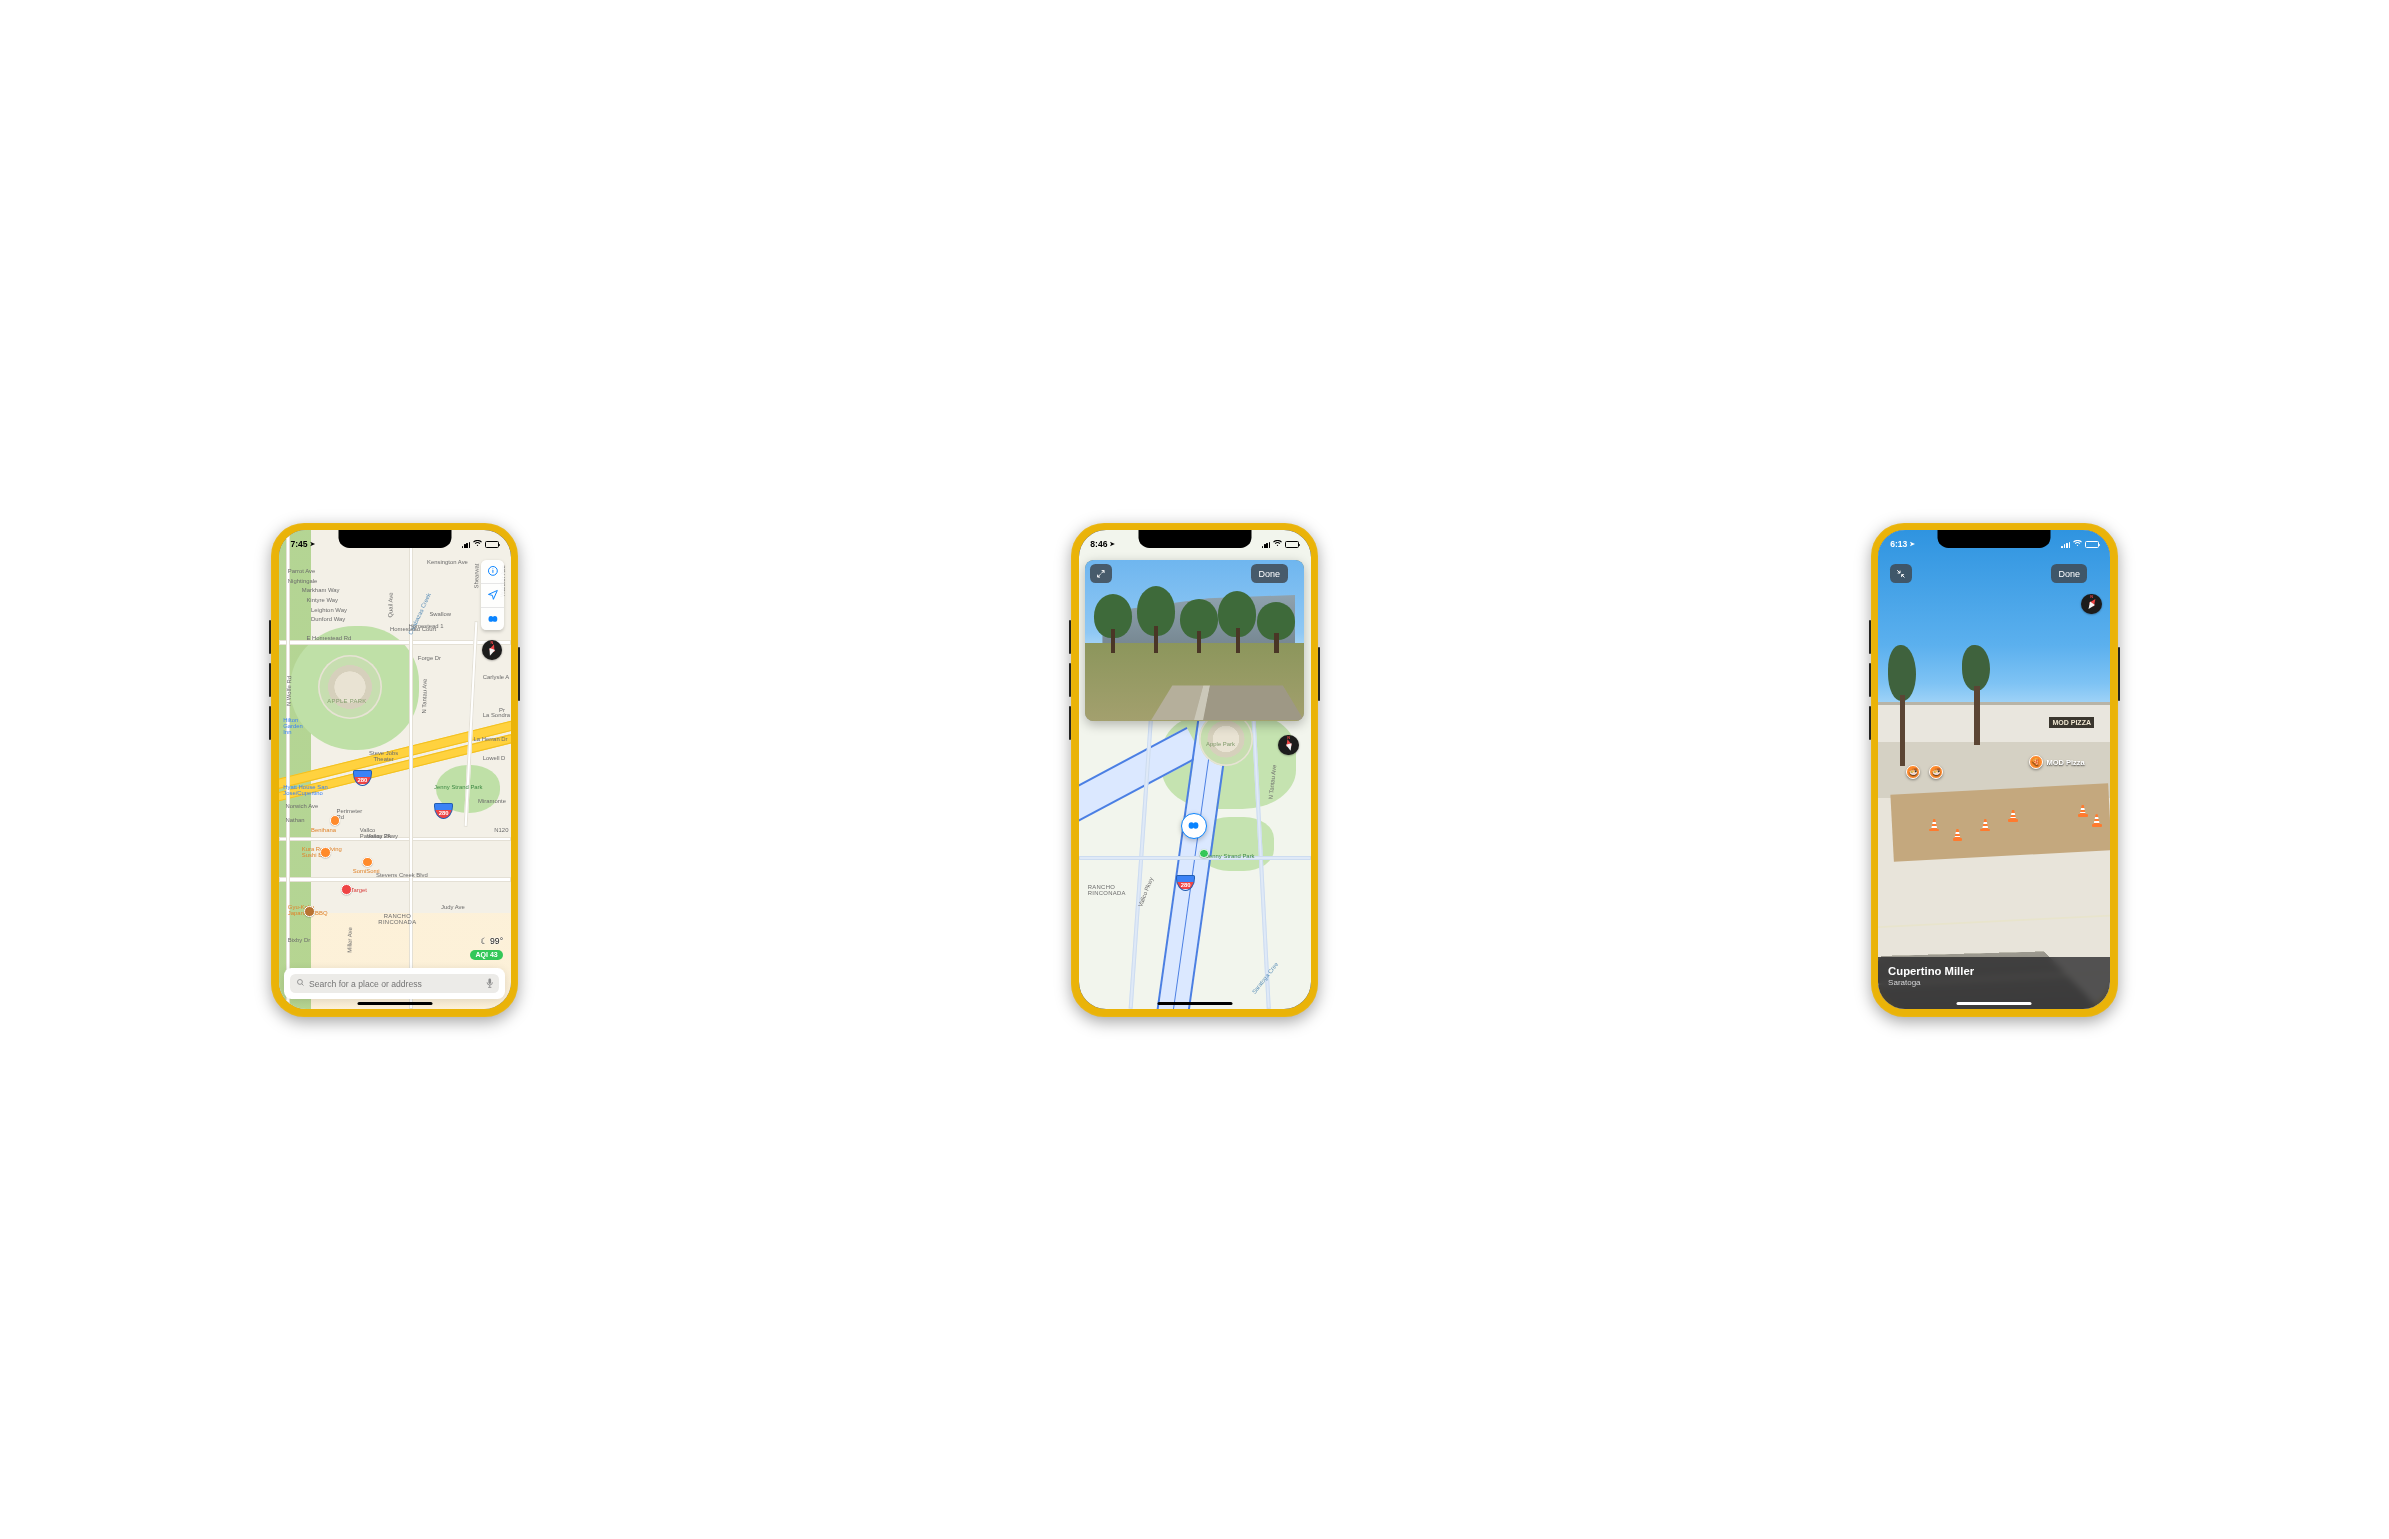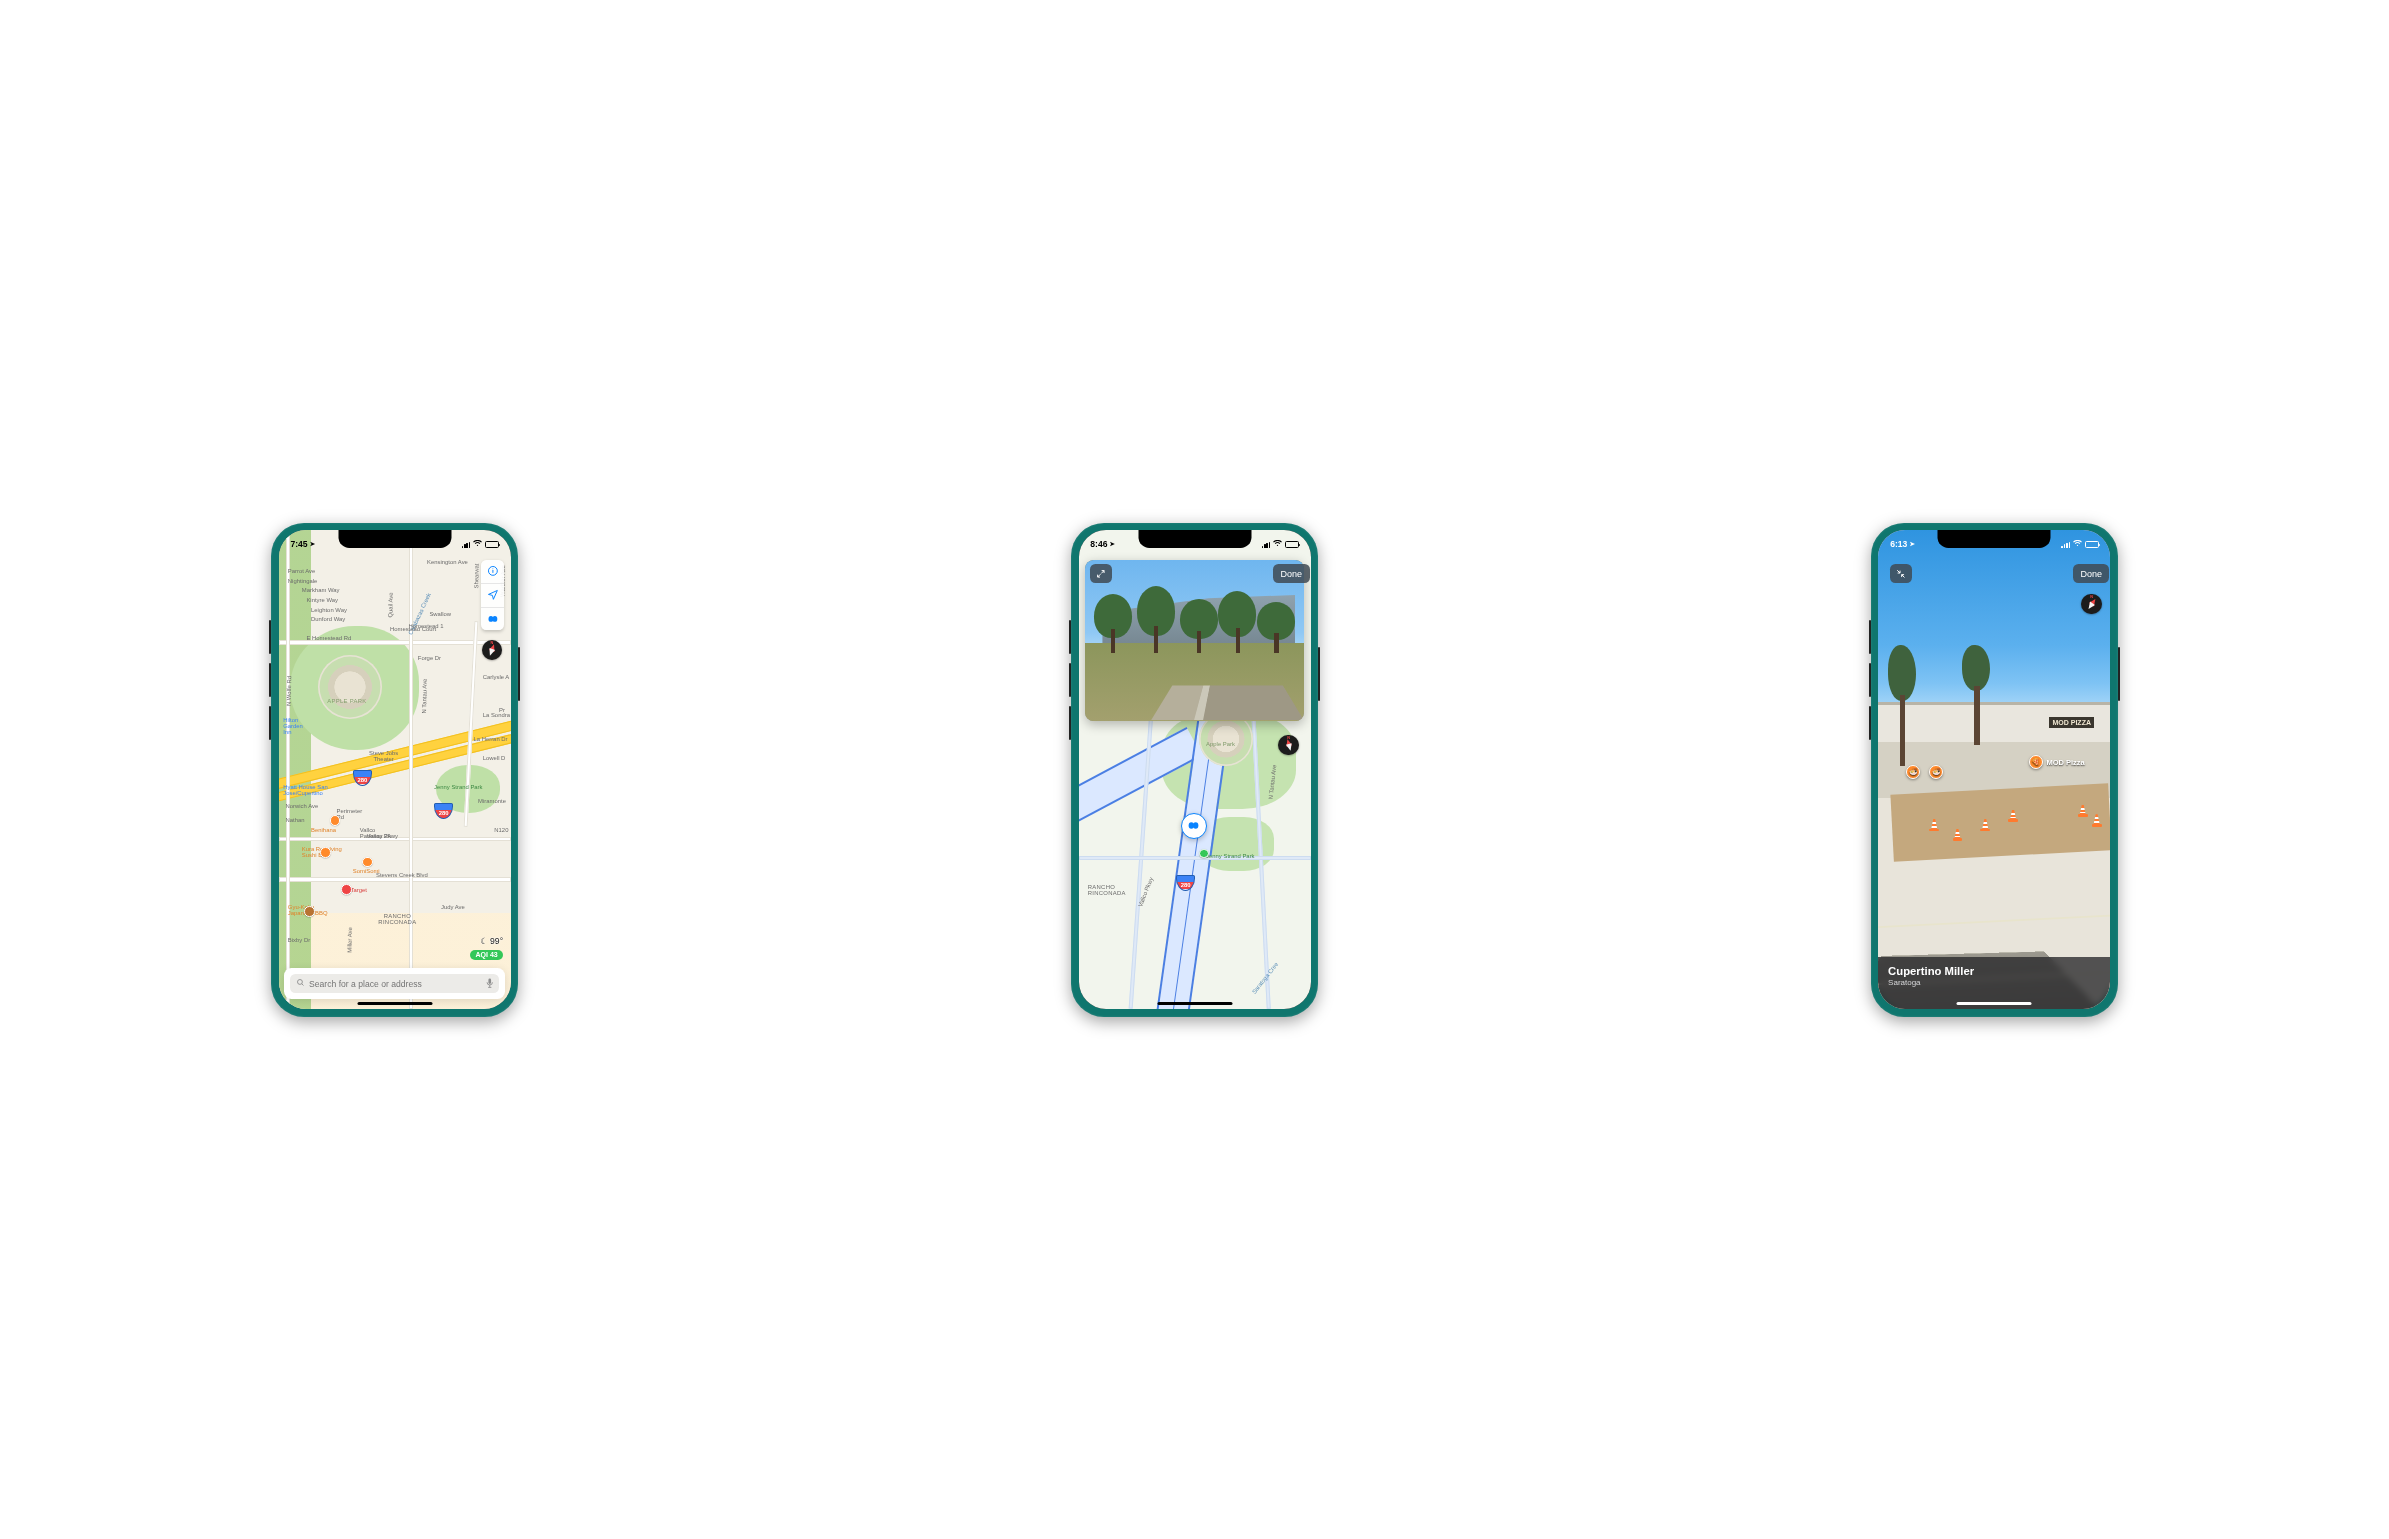--- a/index.html
+++ b/index.html
@@ -12,21 +12,21 @@
     align-items: center;
     gap: 21.5px;
     padding: 10.7px 5.4px;
   }
 
   .phone {
     position: relative;
     width: 247px;
     height: 494px;
     border-radius: 33px;
-    background: #0f766e;
+    background: #eab308;
     padding:7.5px;
     box-shadow: 0 4.3px 16px rgba(0,0,0,.35), inset 0 0 1.6px 1.1px rgba(255,255,255,.06);
   }
   .phone::before, .phone::after {
     content:"";
     position:absolute;
     background:#222;
     border-radius:1.6px;
   }
   .phone::before { 
@@ -220,21 +220,21 @@
 
   .topbar-btn {
     position:absolute; top:34px; height:19.3px; padding:0 7.5px;
     border-radius:5.4px;
     background: rgba(64,74,84,.85);
     color:#fff; font-size:9px; font-weight:500;
     display:flex; align-items:center; justify-content:center;
     z-index:70;
   }
   .topbar-btn.left { left:11.8px; width:21.5px; padding:0;}
-  .topbar-btn.right { right:1px; }
+  .topbar-btn.right { right:23px; }
   .topbar-btn svg { width:9.7px; height:9.7px; stroke:#fff; }
 
   .highway2 {
     position:absolute; width:33px; top:38%; bottom:-5%;
     left: 42%;
     background: linear-gradient(90deg,#dbe8ff 0 100%);
     border-left:2.1px solid #4b7fe3; border-right:2.1px solid #4b7fe3;
     transform: rotate(8deg) skewY(-2deg);
     overflow:visible;
   }

